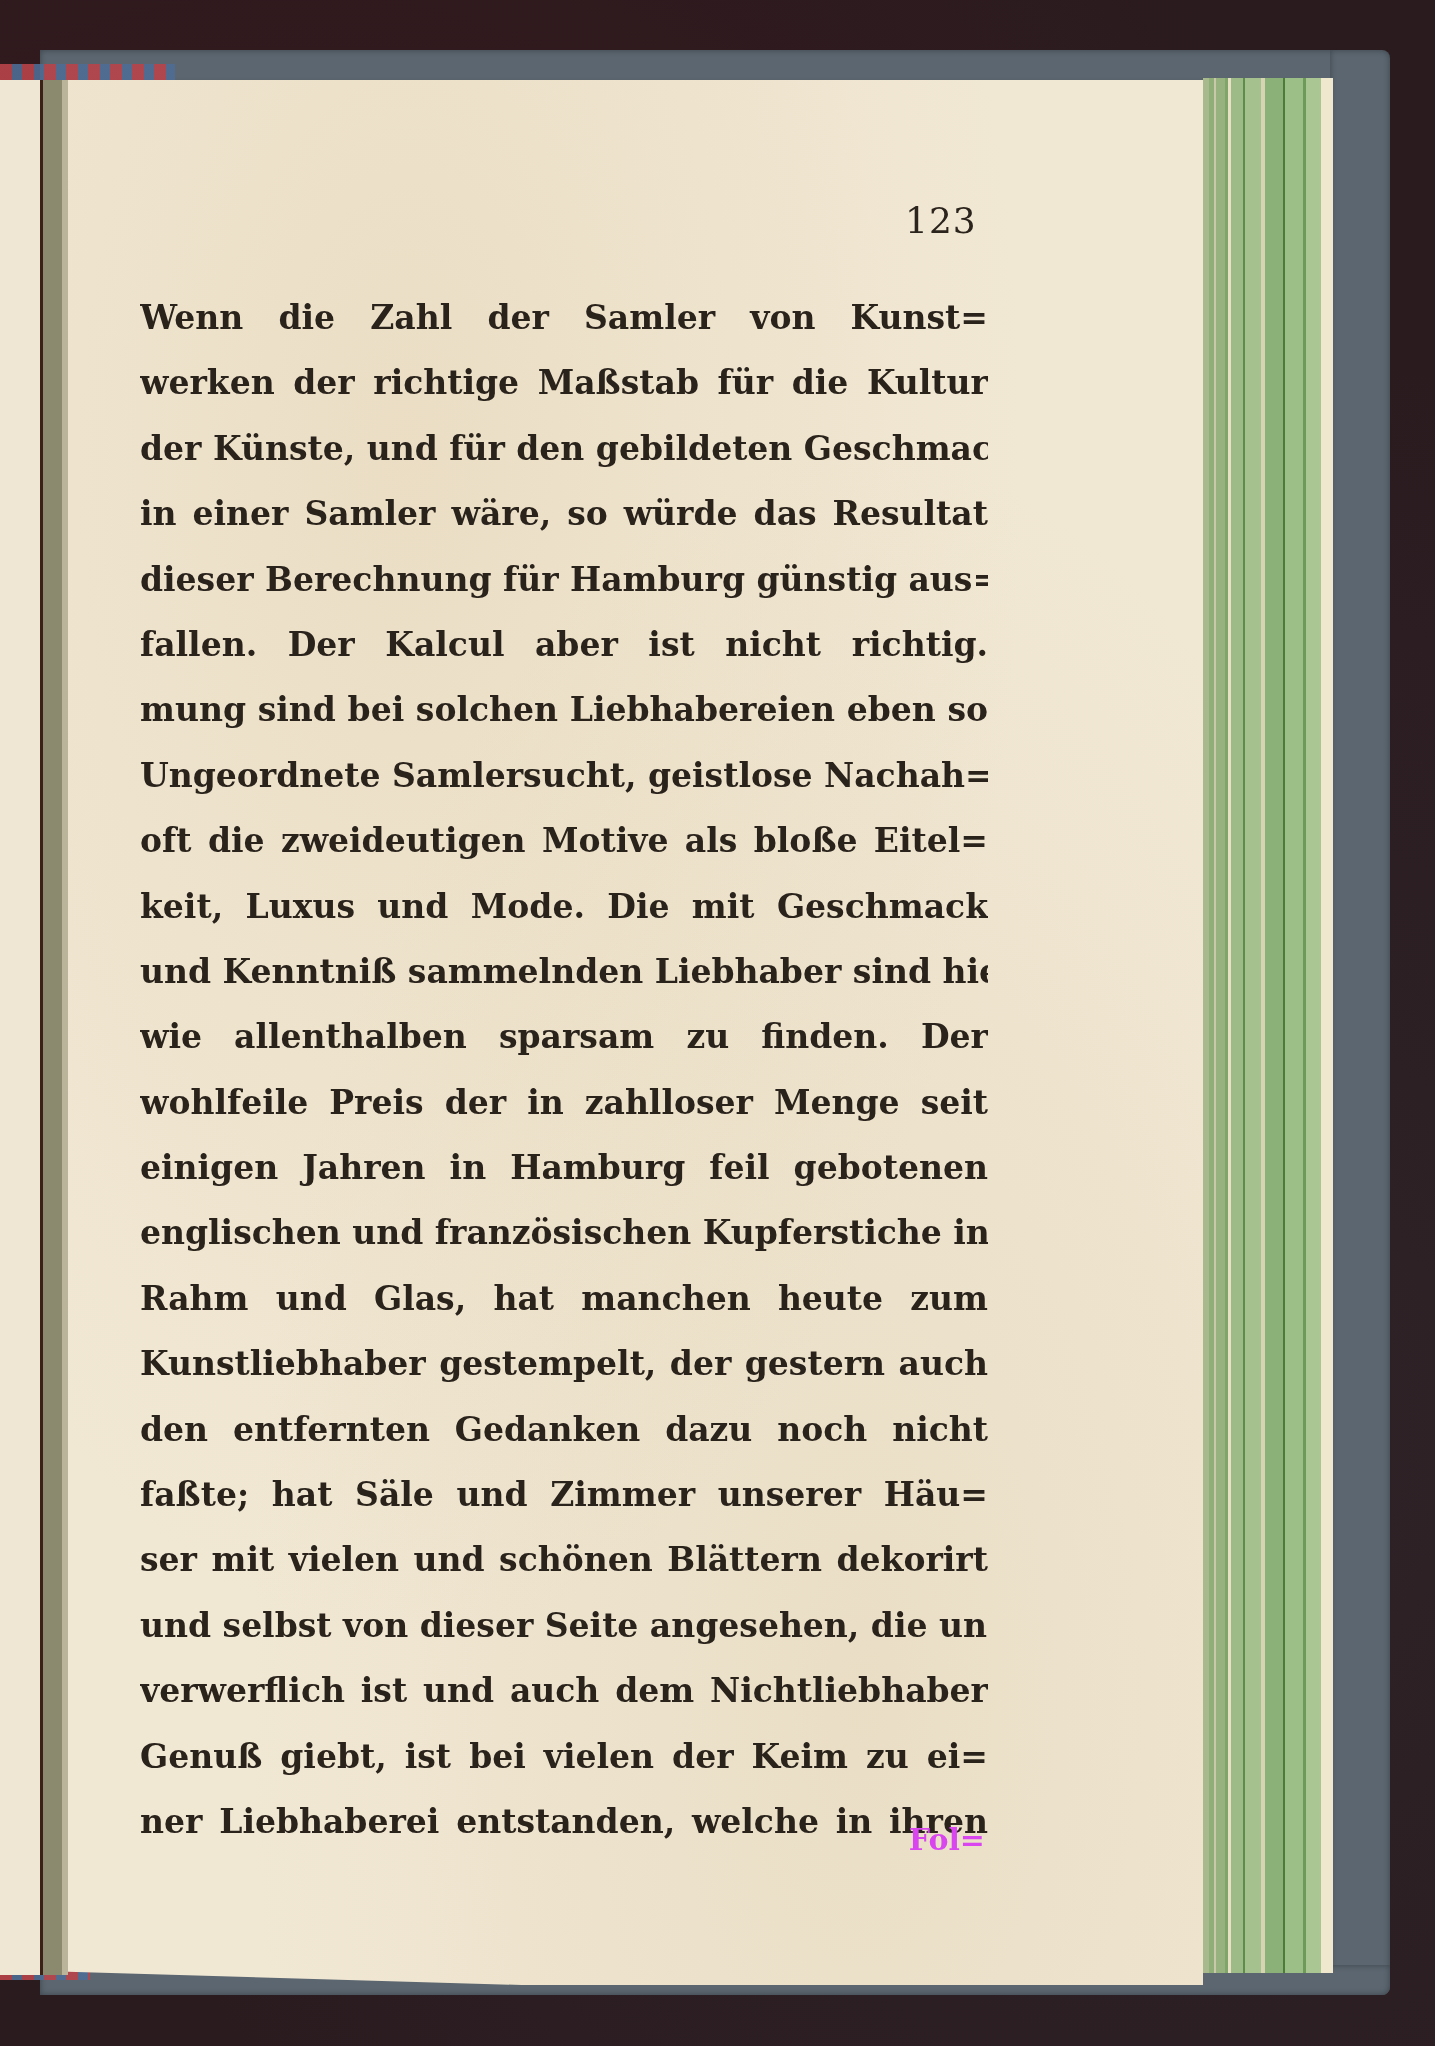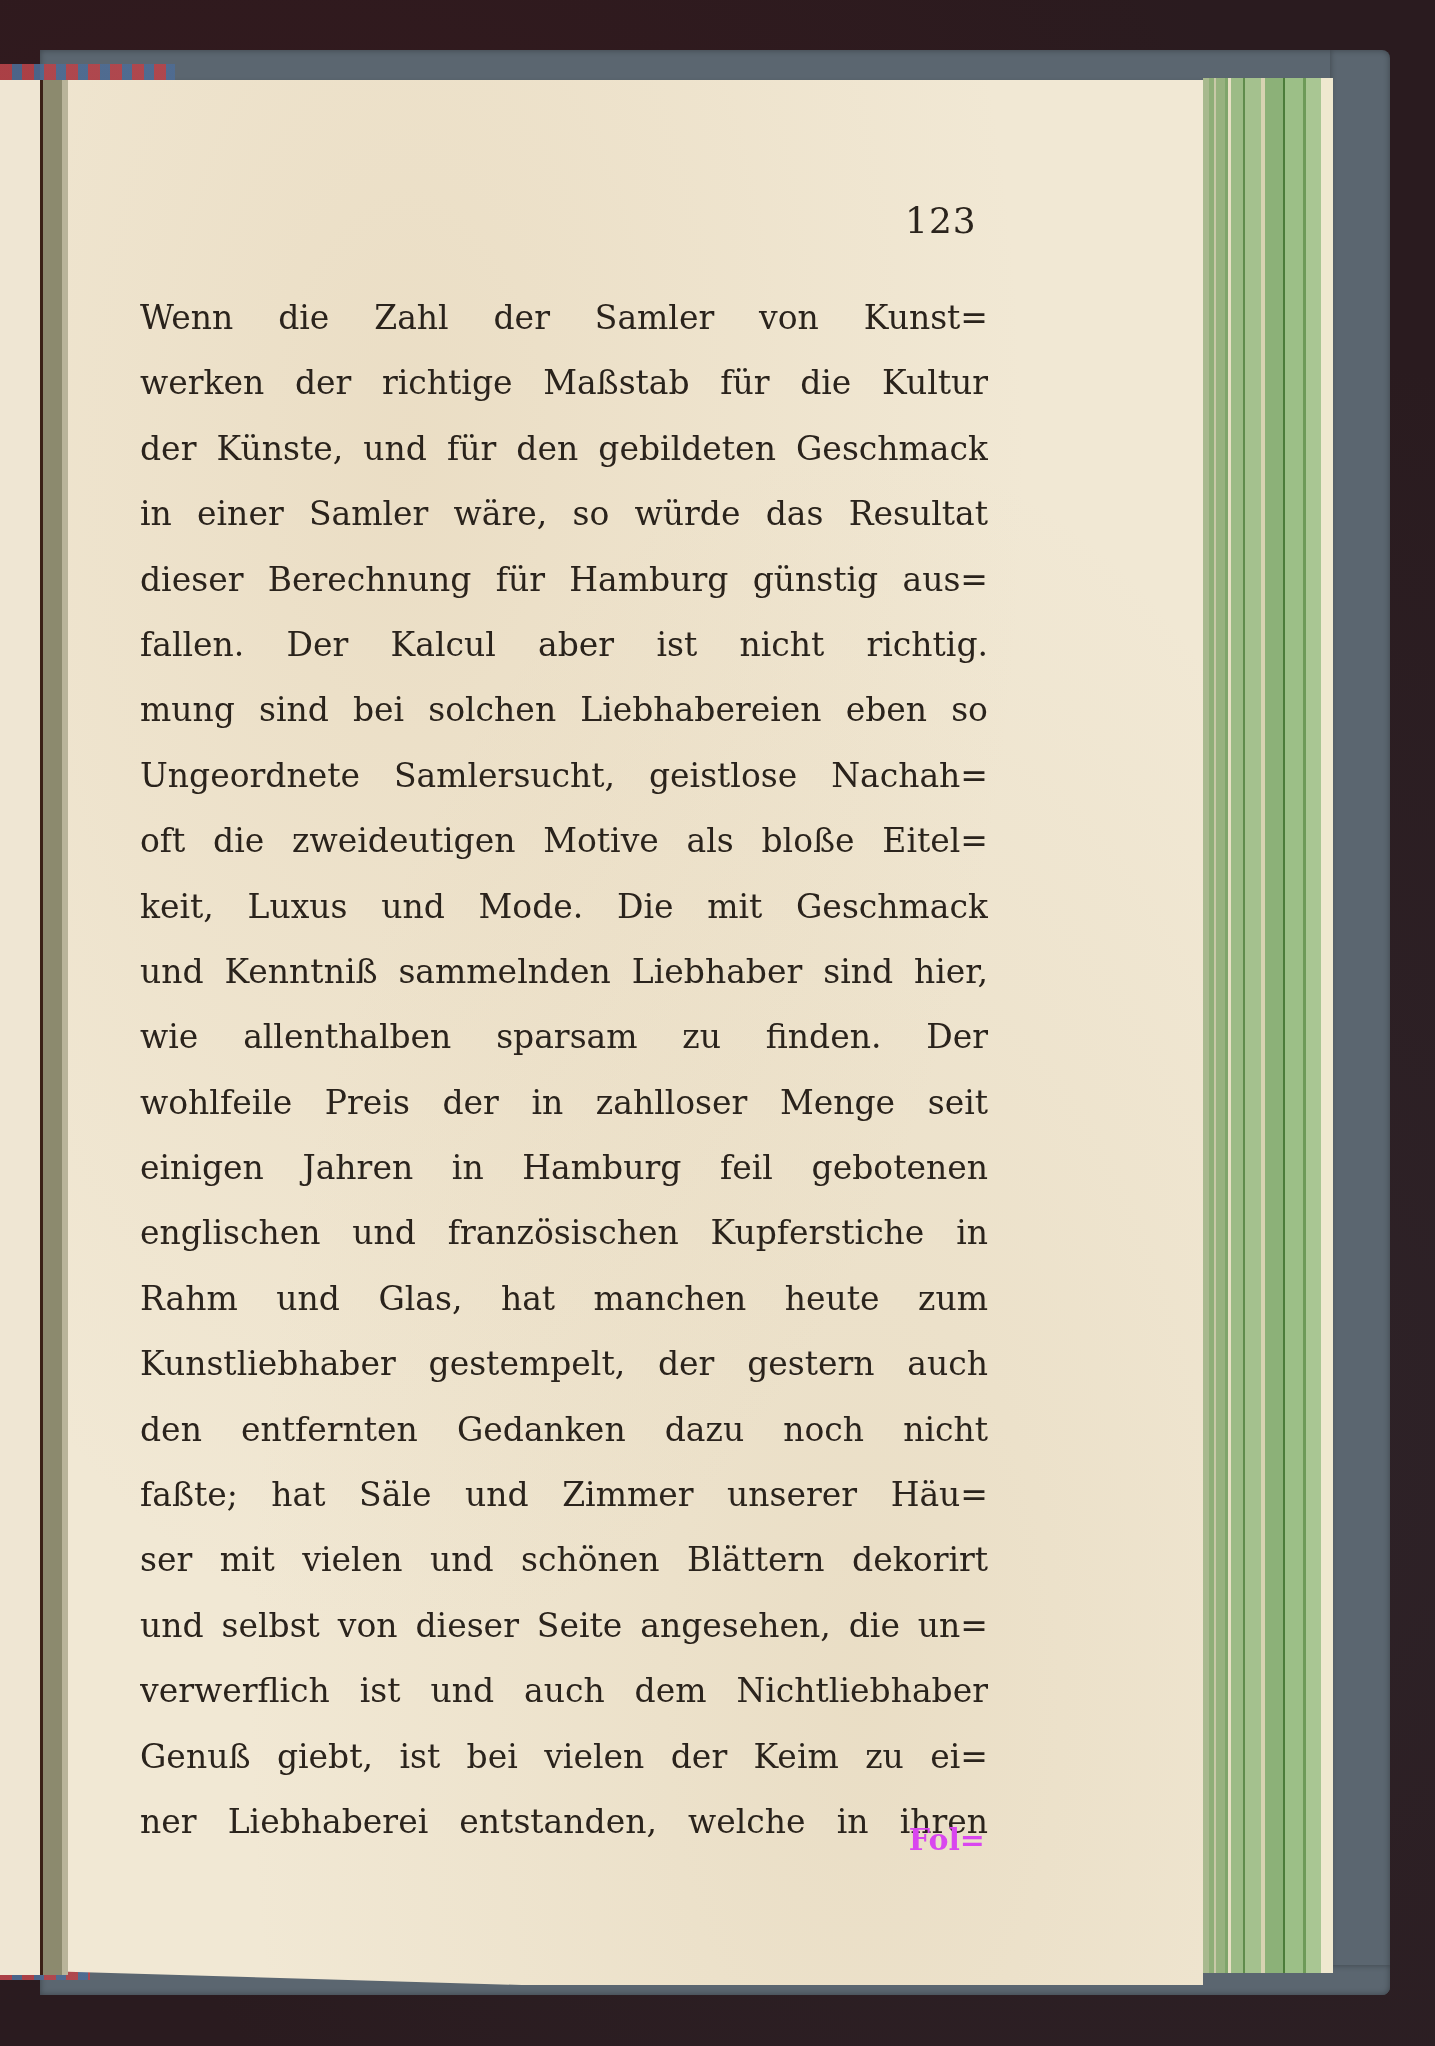--- a/index.html
+++ b/index.html
@@ -59,21 +59,21 @@
   }
   .body-text {
     position: absolute; left: 140px; top: 285px; width: 848px;
     font-family: "DejaVu Serif", serif;
     font-size: 33px; line-height: 65.4px; color: #2a231c;
   }
   .line {
     display: block; white-space: nowrap;
     text-align: justify; text-align-last: justify;
     height: 65.4px; overflow: hidden;
-    font-weight: normal;
+    font-weight: bold;
   }
   .catchword {
     position: absolute; left: 905px; top: 1822px; width: 80px; text-align: right;
     font-size: 30px; color: #d946ef; font-weight: bold;
   }
 </style>
 </head>
 <body>
 
 <div class="bg-noise"></div>

